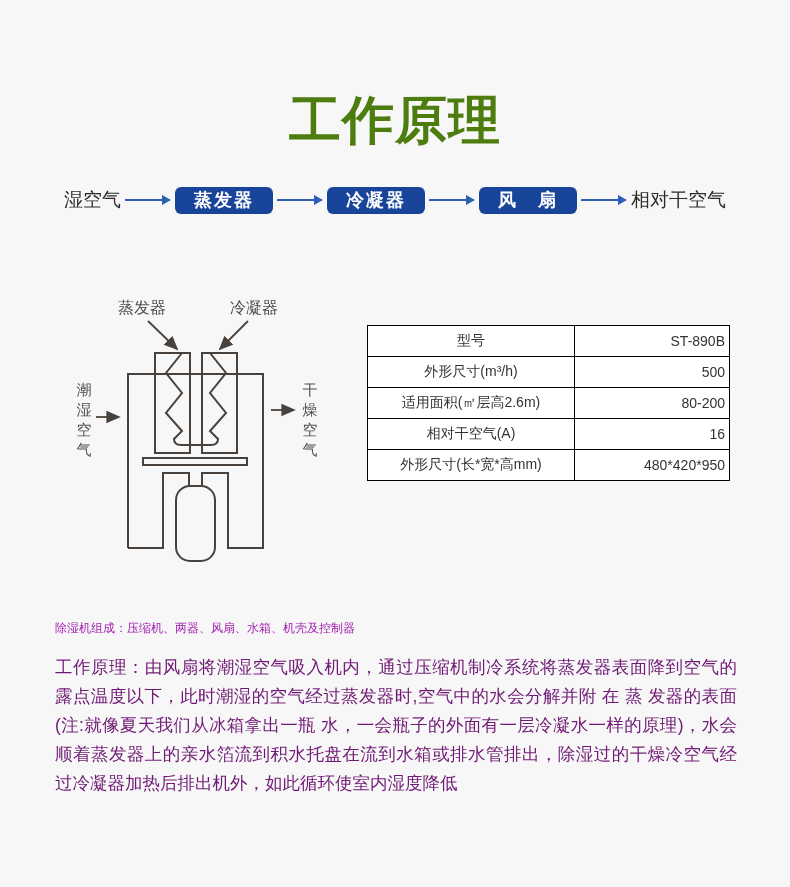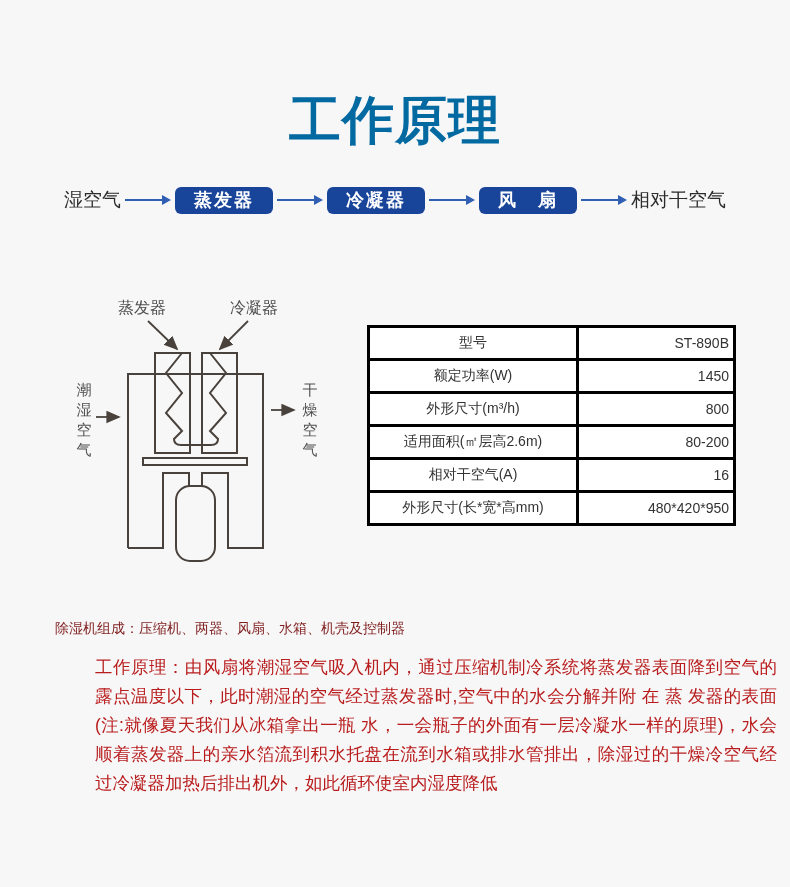--- a/index.html
+++ b/index.html
@@ -7,21 +7,21 @@
     width:790px;height:887px;
     background:#f7f7f8;
     font-family:"Liberation Sans","DejaVu Sans",sans-serif;
     color:#303030;
     position:relative;
     overflow:hidden;
   }
   .page-title{
     position:absolute;top:86px;left:0;width:790px;
     text-align:center;
-    font-size:52px;font-weight:bold;color:#0369a1;
+    font-size:52px;font-weight:bold;color:#4d7c0f;
     letter-spacing:1px;
   }
   
   .flow{
     position:absolute;top:186px;left:0;width:790px;height:28px;
     display:flex;align-items:center;justify-content:center;
     gap:3px;
   }
   .flow-label{font-size:19px;color:#2b2b2b;white-space:nowrap;}
   .flow-box{
@@ -33,38 +33,37 @@
   }
   .flow-arrow{display:block;}
   
   .schematic{position:absolute;left:40px;top:283px;}
   .spec-table{
     position:absolute;left:367px;top:325px;
     border-collapse:collapse;background:#fff;
     table-layout:fixed;
   }
   .spec-table td{
-    border:3px solid #000000;
+    border:1px solid #000000;
     height:30px;
     text-align:center;vertical-align:middle;
     font-size:14px;color:#333;
     padding:0 4px;
   }
   .spec-table td.k{width:198px;}
   .spec-table td.v{width:146px;text-align:right;}
   
   .composition{
     position:absolute;left:55px;top:620px;width:690px;
-    font-size:14px;color:#7f1d1d;
+    font-size:12px;color:#a21caf;
   }
   .principle{
     position:absolute;left:55px;top:653px;width:682px;
-    font-size:17.5px;line-height:29px;color:#b91c1c;
+    font-size:17.5px;line-height:29px;color:#701a75;
     text-align:justify;
-    margin-left:40px;
   }
 </style>
 </head>
 <body>
 
 <div class="page-title">工作原理</div>
 
 <div class="flow">
   <span class="flow-label">湿空气</span>
   <svg class="flow-arrow" width="48" height="12" viewBox="0 0 48 12">
@@ -125,26 +124,22 @@
   <text x="270" y="172" text-anchor="middle" font-size="15" fill="#4e4e4e">气</text>
 </svg>
 
 <table class="spec-table">
   <tbody>
     <tr>
       <td class="k">型号</td>
       <td class="v">ST-890B</td>
     </tr>
     <tr>
-      <td class="k">额定功率(W)</td>
-      <td class="v">1450</td>
-    </tr>
-    <tr>
       <td class="k">外形尺寸(m³/h)</td>
-      <td class="v">800</td>
+      <td class="v">500</td>
     </tr>
     <tr>
       <td class="k">适用面积(㎡层高2.6m)</td>
       <td class="v">80-200</td>
     </tr>
     <tr>
       <td class="k">相对干空气(A)</td>
       <td class="v">16</td>
     </tr>
     <tr>

